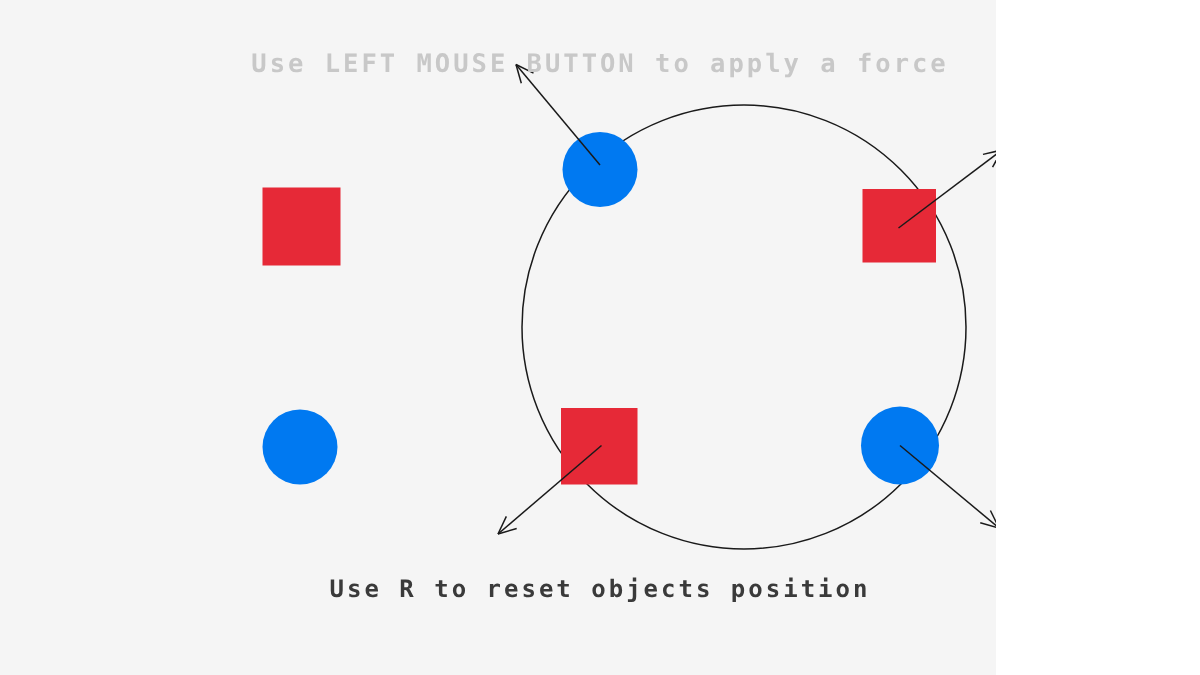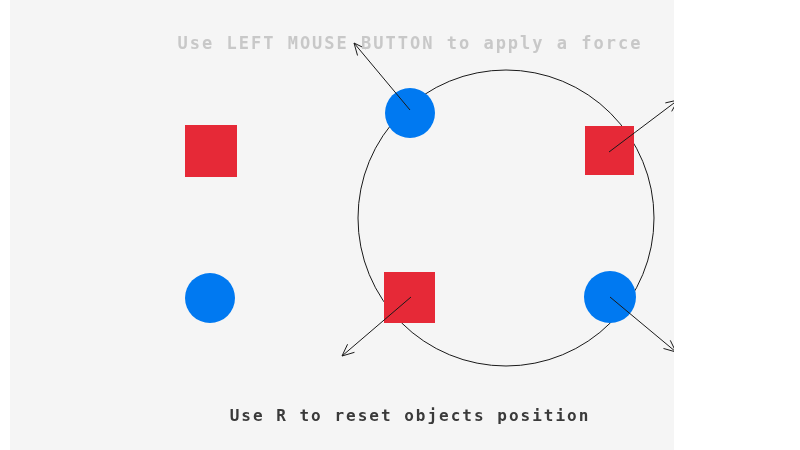--- a/index.html
+++ b/index.html
@@ -6,21 +6,20 @@
     margin: 0;
     padding: 0;
   }
   .stage {
     position: relative;
     width: 664px;
     height: 450px;
     background: #f5f5f5;
     overflow: hidden;
     font-family: "DejaVu Sans Mono", "Liberation Mono", monospace;
-    margin-left: 10px;
   }
   .scene-svg {
     position: absolute;
     left: 0;
     top: 0;
     width: 800px;
     height: 450px;
   }
   .hint {
     position: absolute;
@@ -29,21 +28,21 @@
     text-align: center;
     font-weight: bold;
     letter-spacing: 2px;
     user-select: none;
   }
   .hint.top {
     top: 33px;
     font-size: 17px;
   }
   .hint.bottom {
-    top: 406px;
+    top: 383px;
     font-size: 16px;
   }
 </style>
 </head>
 <body>
 
 <div class="stage" style="background: rgb(245, 245, 245);">
   <svg id="scene" class="scene-svg" viewBox="0 0 800 450" xmlns="http://www.w3.org/2000/svg">
       <circle cx="496" cy="218" r="148" fill="none" stroke="#1a1a1a" stroke-width="1"></circle>
       <rect x="175" y="125" width="52" height="52" fill="#e62937"></rect>

